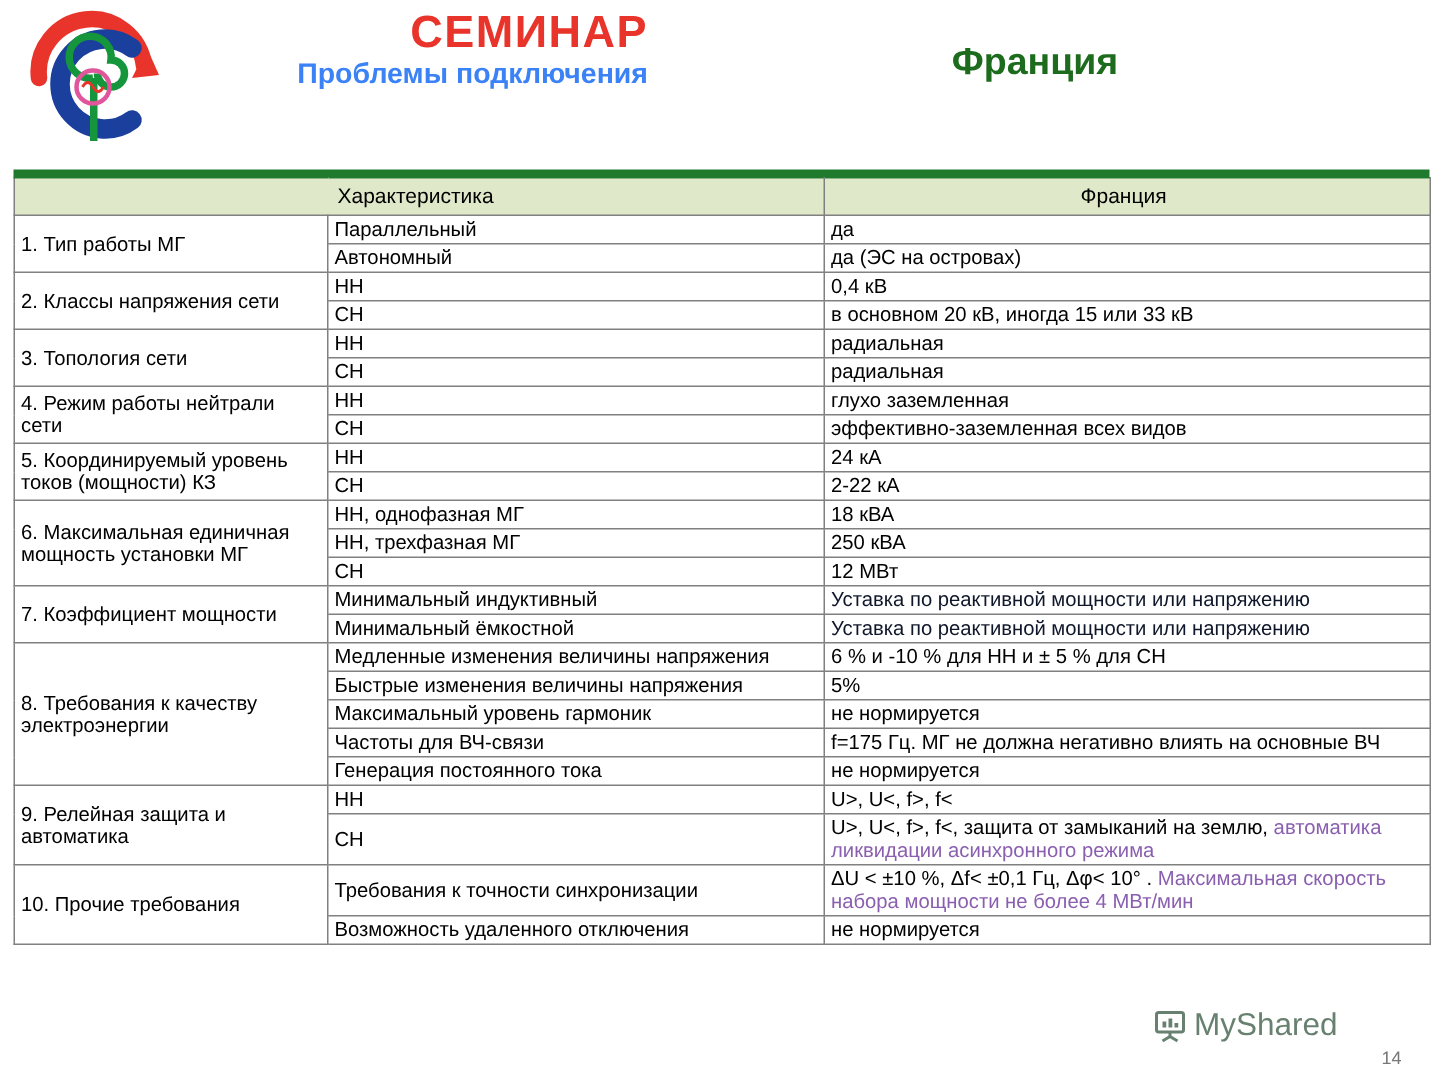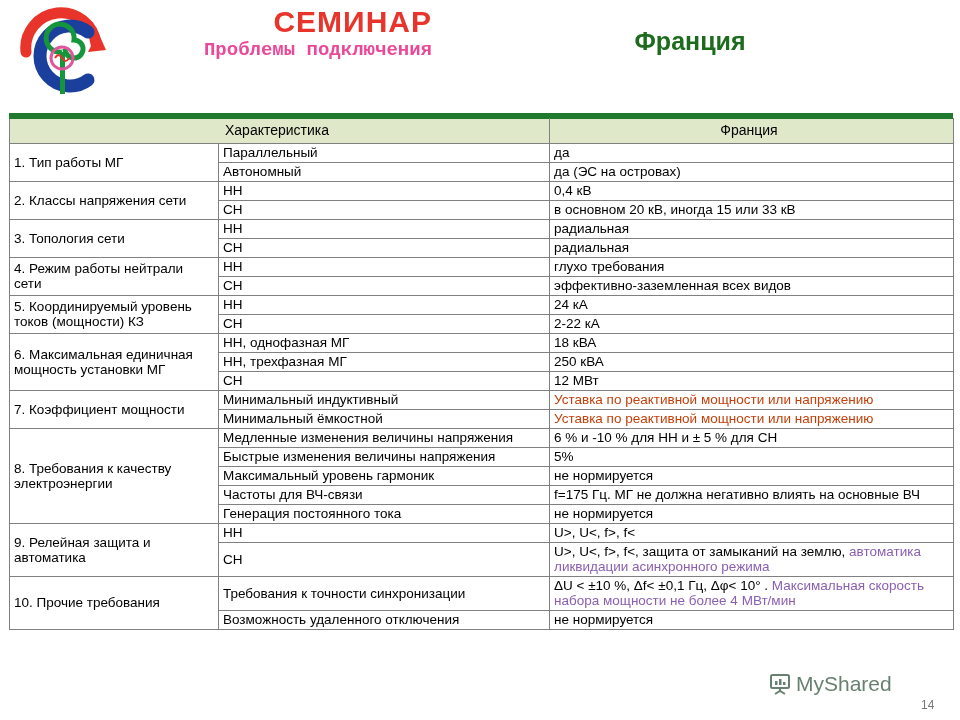--- a/index.html
+++ b/index.html
@@ -46,26 +46,25 @@
   }
   .logo-line1 {
     color: #e8342a;
     font-size: 30px;
     font-weight: bold;
     letter-spacing: 1px;
     line-height: 32px;
     font-family: "Liberation Sans", sans-serif;
   }
   .logo-line2 {
-    color: #ec4899;
+    color: #3b82f6;
     font-size: 19px;
     font-weight: bold;
     line-height: 24px;
     padding-left: 8px;
-    font-family: Liberation Mono, monospace;
   }
   .logo-line3 {
     color: #16963c;
     font-size: 19px;
     font-weight: bold;
     line-height: 24px;
   }
 
   .slide-title {
     position: absolute;
@@ -116,21 +115,21 @@
     background: #dfe8c8;
     text-align: center;
     font-weight: normal;
     font-size: 14px;
     height: 21px;
     border-top: 1px solid #1f7a2e;
   }
   table.reqs td.cat {
     vertical-align: middle;
   }
-  .green-text { color: #c2410c; }
+  .green-text { color: #0f172a; }
   .purple-text { color: #8a5fb0; }
   .blk { color: #000; margin-top: 36px; }
 
   
   .watermark {
     position: absolute;
     left: 768px;
     top: 672px;
     display: flex;
     align-items: center;
@@ -222,21 +221,21 @@
           <td>НН</td>
           <td><span class="blk">радиальная</span></td>
         </tr>
         <tr>
           <td>СН</td>
           <td><span class="blk">радиальная</span></td>
         </tr>
         <tr>
           <td class="cat" rowspan="2">4. Режим работы нейтрали сети</td>
           <td>НН</td>
-          <td><span class="blk">глухо требования</span></td>
+          <td><span class="blk">глухо заземленная</span></td>
         </tr>
         <tr>
           <td>СН</td>
           <td><span class="blk">эффективно-заземленная всех видов</span></td>
         </tr>
         <tr>
           <td class="cat" rowspan="2">5. Координируемый уровень токов (мощности) КЗ</td>
           <td>НН</td>
           <td><span class="blk">24 кА</span></td>
         </tr>

